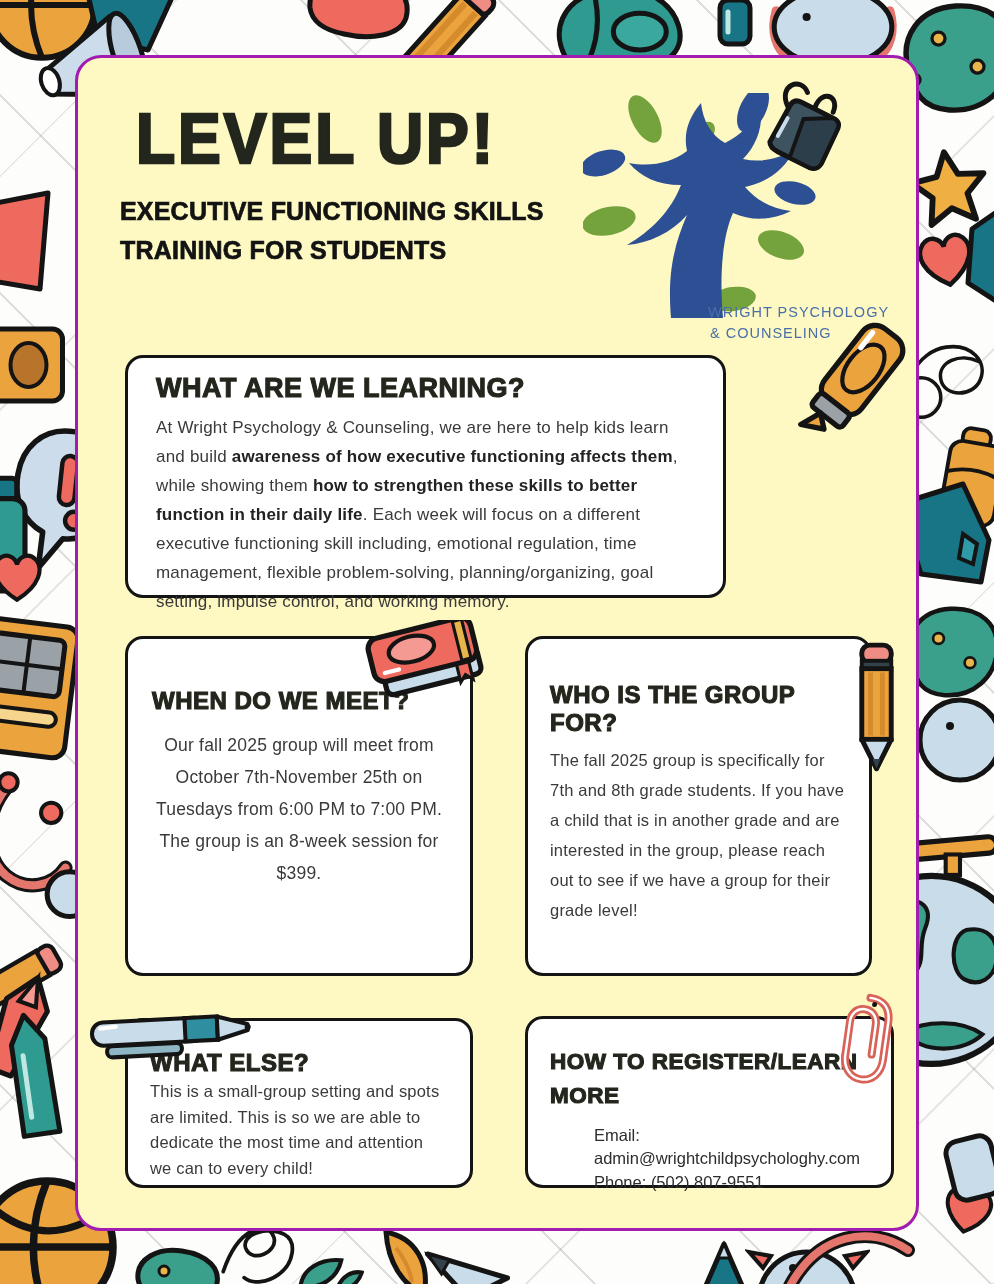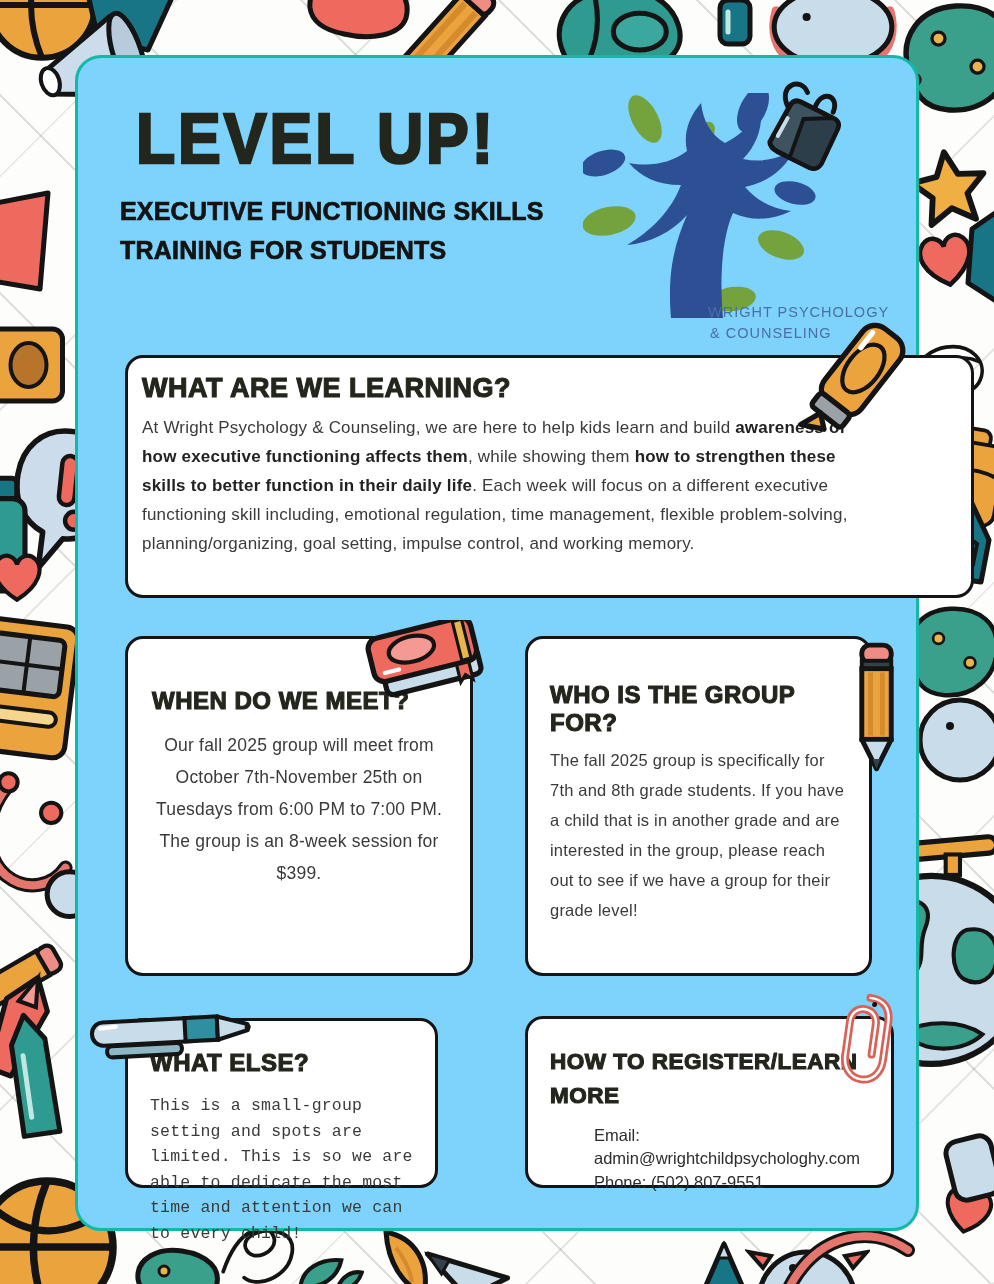--- a/index.html
+++ b/index.html
@@ -3,22 +3,22 @@
 <meta charset="utf-8">
 <style>
   html,body{margin:0;padding:0;}
   .page{position:relative;width:994px;height:1284px;overflow:hidden;background:#fdfdfb;
         font-family:"Liberation Sans",sans-serif;}
   .bg-lines{position:absolute;inset:0;
     background-image:
       repeating-linear-gradient(45deg, rgba(110,110,110,.22) 0 2px, transparent 2px 140px),
       repeating-linear-gradient(-45deg, rgba(110,110,110,.16) 0 2px, transparent 2px 165px);}
   .doodle{position:absolute;}
-  .card{position:absolute;left:75px;top:55px;width:838px;height:1170px;background:#7dd3fc;
-        border:3px solid #14b8a6;border-radius:26px;z-index:5;}
+  .card{position:absolute;left:75px;top:55px;width:838px;height:1170px;background:#fef9c3;
+        border:3px solid #a21caf;border-radius:26px;z-index:5;}
   .box{position:absolute;background:#fff;border:3px solid #141414;border-radius:18px;box-sizing:border-box;}
   .h-marker{font-weight:900;color:#23261c;letter-spacing:.5px;-webkit-text-stroke:1.1px #23261c;}
   .title{position:absolute;left:58px;top:40px;font-size:64px;font-weight:900;color:#23261c;
          letter-spacing:3px;-webkit-text-stroke:2.5px #23261c;transform:scaleY(1.1);transform-origin:left top;}
   .subtitle{position:absolute;left:42px;top:134px;font-size:25px;font-weight:800;line-height:1.55;
             color:#131313;-webkit-text-stroke:.7px #131313;letter-spacing:.2px;}
   .logo-text{position:absolute;left:630px;top:244px;color:#4a6fa8;font-size:14.5px;letter-spacing:1px;line-height:1.45;}
   .body-txt{color:#3a3a3a;letter-spacing:.2px;}
   .b{font-weight:bold;color:#222;}
   .box-h{font-size:24px;}
@@ -228,21 +228,21 @@
       <div>WRIGHT PSYCHOLOGY</div>
       <div style="padding-left:2px">&amp; COUNSELING</div>
     </div>
     <svg class="doodle" style="left:678px;top:20px;width:94px;height:100px;z-index:8" viewBox="0 0 95 100">
       <path d="M32,28 C22,6 46,-2 52,14 M58,38 C60,10 86,14 78,34" fill="none" stroke="#141414" stroke-width="5" stroke-linecap="round"></path>
       <path d="M14,64 L34,28 Q38,20 46,24 L78,40 Q86,44 82,52 L66,86 Q62,93 54,90 L22,74 Q14,70 14,64 Z" fill="#3e5360" stroke="#141414" stroke-width="5" stroke-linejoin="round"></path>
       <path d="M48,41 L78,40 Q86,44 82,52 L66,86 Q62,93 54,90 L34,80 Z" fill="#2c3e4a" stroke="#141414" stroke-width="4"></path>
       <path d="M22,58 L32,40" stroke="#c9dcea" stroke-width="4" stroke-linecap="round"></path>
     </svg>
 
-    <div class="box" style="left:47px;top:297px;width:849px;height:243px;padding:15px 14px;">
+    <div class="box" style="left:47px;top:297px;width:601px;height:243px;padding:15px 28px;">
       <div class="h-marker box-h" style="font-size:27px;">WHAT ARE WE LEARNING?</div>
       <div class="body-txt" style="margin-top:9px;font-size:17px;line-height:29px;max-width:706px;"><span>At Wright Psychology &amp; Counseling, we are here to help kids learn and build </span><span class="b">awareness of how executive functioning affects them</span><span>, while showing them </span><span class="b">how to strengthen these skills to better function in their daily life</span><span>. Each week will focus on a different executive functioning skill including, emotional regulation, time management, flexible problem-solving, planning/organizing, goal setting, impulse control, and working memory.</span></div>
     </div>
     <svg class="doodle" style="left:713px;top:255px;width:122px;height:138px;z-index:8" viewBox="0 0 115 130">
       <g transform="rotate(38 57 65)">
         <rect x="36" y="6" width="44" height="88" rx="15" fill="#eba33e" stroke="#141414" stroke-width="5"></rect>
         <ellipse cx="58" cy="48" rx="15" ry="26" fill="none" stroke="#141414" stroke-width="4"></ellipse>
         <rect x="40" y="90" width="36" height="16" rx="4" fill="#9aa2a8" stroke="#141414" stroke-width="5"></rect>
         <path d="M52,106 L44,126 L64,116 Z" fill="#eba33e" stroke="#141414" stroke-width="5" stroke-linejoin="round"></path>
         <path d="M44,16 L44,34" stroke="#fff" stroke-width="5" stroke-linecap="round"></path>
@@ -270,23 +270,23 @@
     </div>
     <svg class="doodle" style="left:772px;top:575px;width:54px;height:142px;z-index:8" viewBox="0 0 55 140">
       <rect x="12" y="10" width="30" height="18" rx="8" fill="#ef8d85" stroke="#141414" stroke-width="5"></rect>
       <rect x="12" y="26" width="30" height="10" fill="#33414b" stroke="#141414" stroke-width="4"></rect>
       <rect x="12" y="34" width="30" height="72" fill="#eba33e" stroke="#141414" stroke-width="5"></rect>
       <path d="M21,38 V102 M33,38 V102" stroke="#d58a2b" stroke-width="5"></path>
       <path d="M12,106 L27,136 L42,106 Z" fill="#c9dcea" stroke="#141414" stroke-width="5" stroke-linejoin="round"></path>
       <path d="M23,126 L27,136 L31,126 Z" fill="#33414b"></path>
     </svg>
 
-    <div class="box" style="left:47px;top:960px;width:313px;height:170px;padding:28px 22px 0;">
+    <div class="box" style="left:47px;top:960px;width:348px;height:170px;padding:28px 22px 0;">
       <div class="h-marker box-h">WHAT ELSE?</div>
-      <div class="body-txt" style="margin-top:16px;font-size:16.5px;line-height:25.5px;font-family:Liberation Mono, monospace;">This is a small-group setting and spots are limited. This is so we are able to dedicate the most time and attention we can to every child!</div>
+      <div class="body-txt" style="margin-top:2px;font-size:16.5px;line-height:25.5px;">This is a small-group setting and spots are limited. This is so we are able to dedicate the most time and attention we can to every child!</div>
     </div>
     <svg class="doodle" style="left:8px;top:943px;width:172px;height:64px;z-index:8;transform:rotate(-3deg)" viewBox="0 0 170 60">
       <rect x="20" y="40" width="74" height="11" rx="5" fill="#8fb6c4" stroke="#141414" stroke-width="4"></rect>
       <rect x="6" y="16" width="112" height="23" rx="11" fill="#c9dcea" stroke="#141414" stroke-width="4"></rect>
       <rect x="98" y="16" width="32" height="23" fill="#2f8ea0" stroke="#141414" stroke-width="4"></rect>
       <path d="M130,16 L160,25 L160,31 L130,39 Z" fill="#c9dcea" stroke="#141414" stroke-width="4" stroke-linejoin="round"></path>
       <circle cx="160" cy="28" r="3" fill="#141414"></circle>
       <path d="M14,22 L30,21" stroke="#fff" stroke-width="4" stroke-linecap="round"></path>
     </svg>
 

